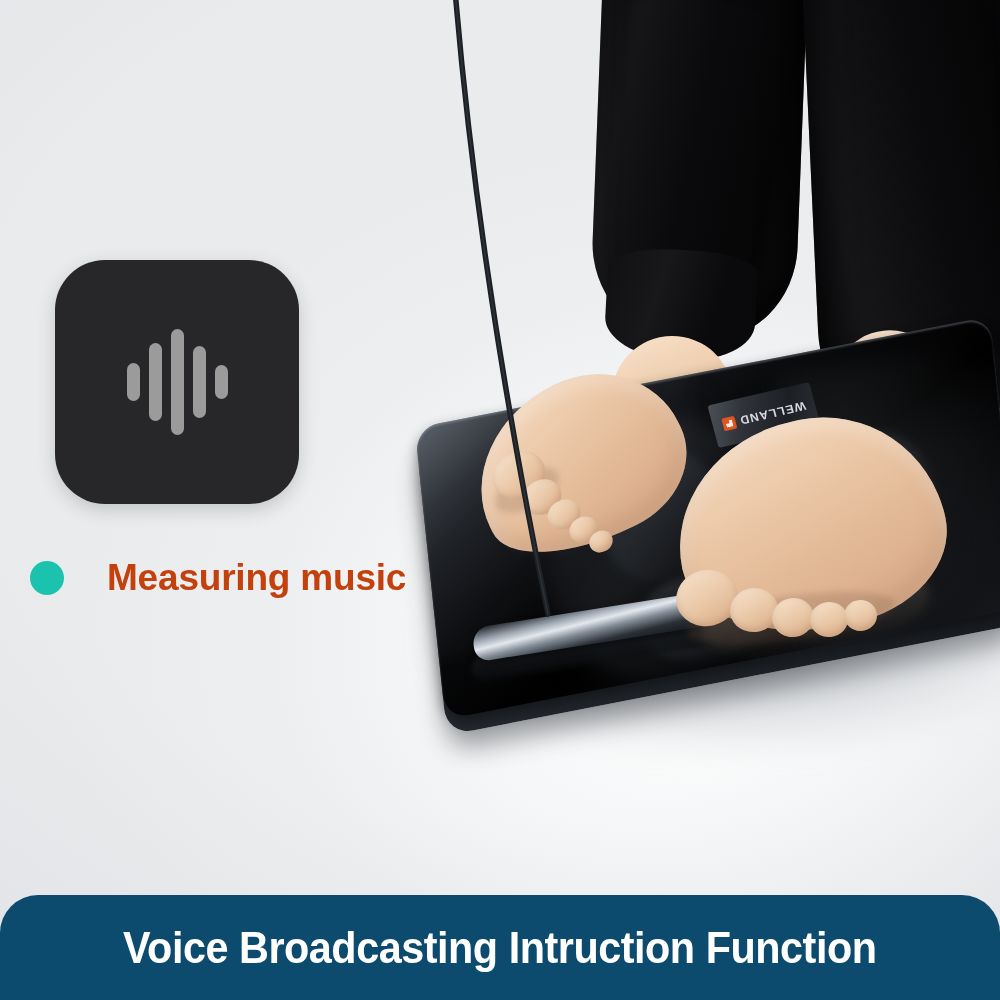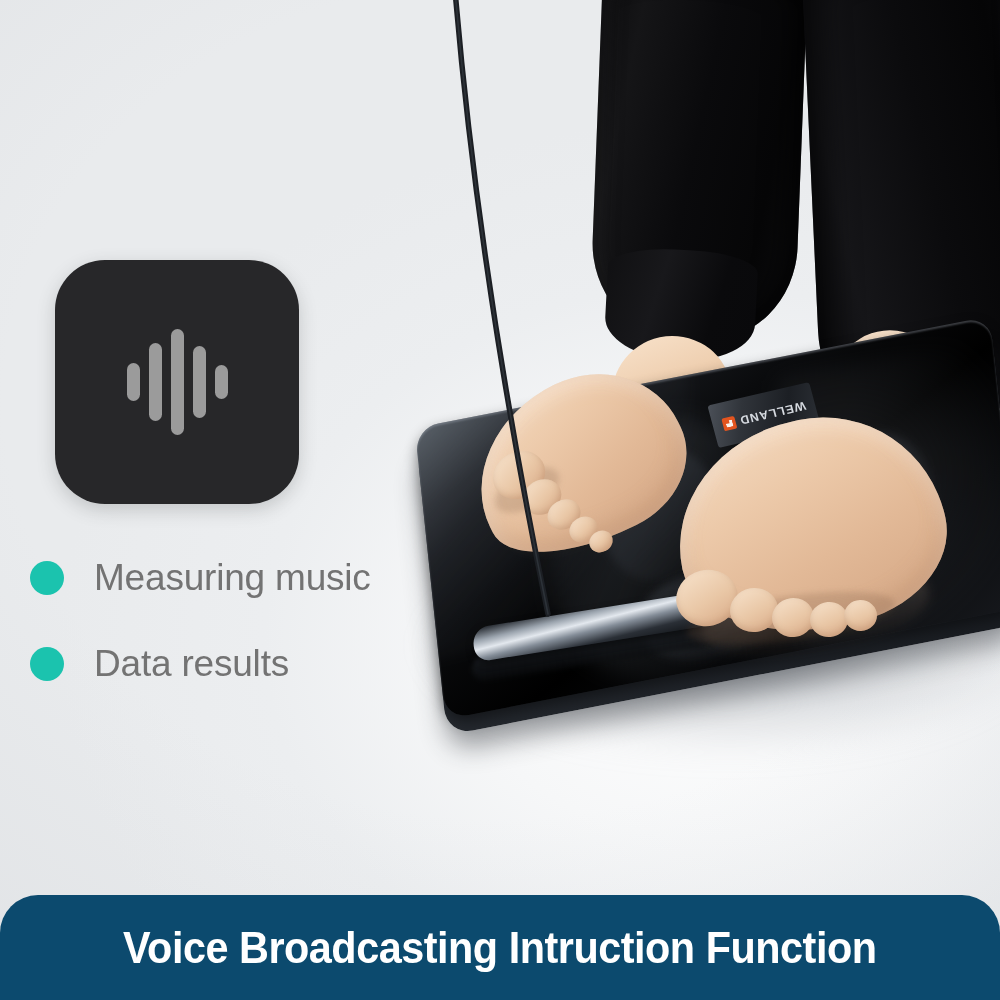--- a/index.html
+++ b/index.html
@@ -313,25 +313,25 @@
     align-items: center;
     height: 86px;
   }
   .dot {
     width: 34px; height: 34px;
     border-radius: 50%;
     background: #1bc3ae;
     flex: none;
   }
   .feature-label {
-    margin-left: 30px;
+    margin-left: 43px;
     font-family: "Liberation Sans", sans-serif;
     font-size: 37px;
-    font-weight: 400;
-    color: #737373;
+    font-weight: 700;
+    color: #c2410c;
     letter-spacing: -0.2px;
     white-space: nowrap;
   }
 
   
   .banner {
     position: absolute;
     left: 0; bottom: 0;
     width: 1000px; height: 105px;
     background: #0c4a6e;
@@ -429,23 +429,19 @@
       <span></span>
       <span></span>
     </div>
   </div>
 
   <div class="features">
     <div class="feature-row">
       <div class="dot"></div>
       <div class="feature-label">Measuring music</div>
     </div>
-    <div class="feature-row">
-      <div class="dot"></div>
-      <div class="feature-label">Data results</div>
-    </div>
   </div>
 
   <div class="banner">
     <div class="banner-text">Voice Broadcasting Intruction Function</div>
   </div>
 
 </div>
 
 </body></html>

